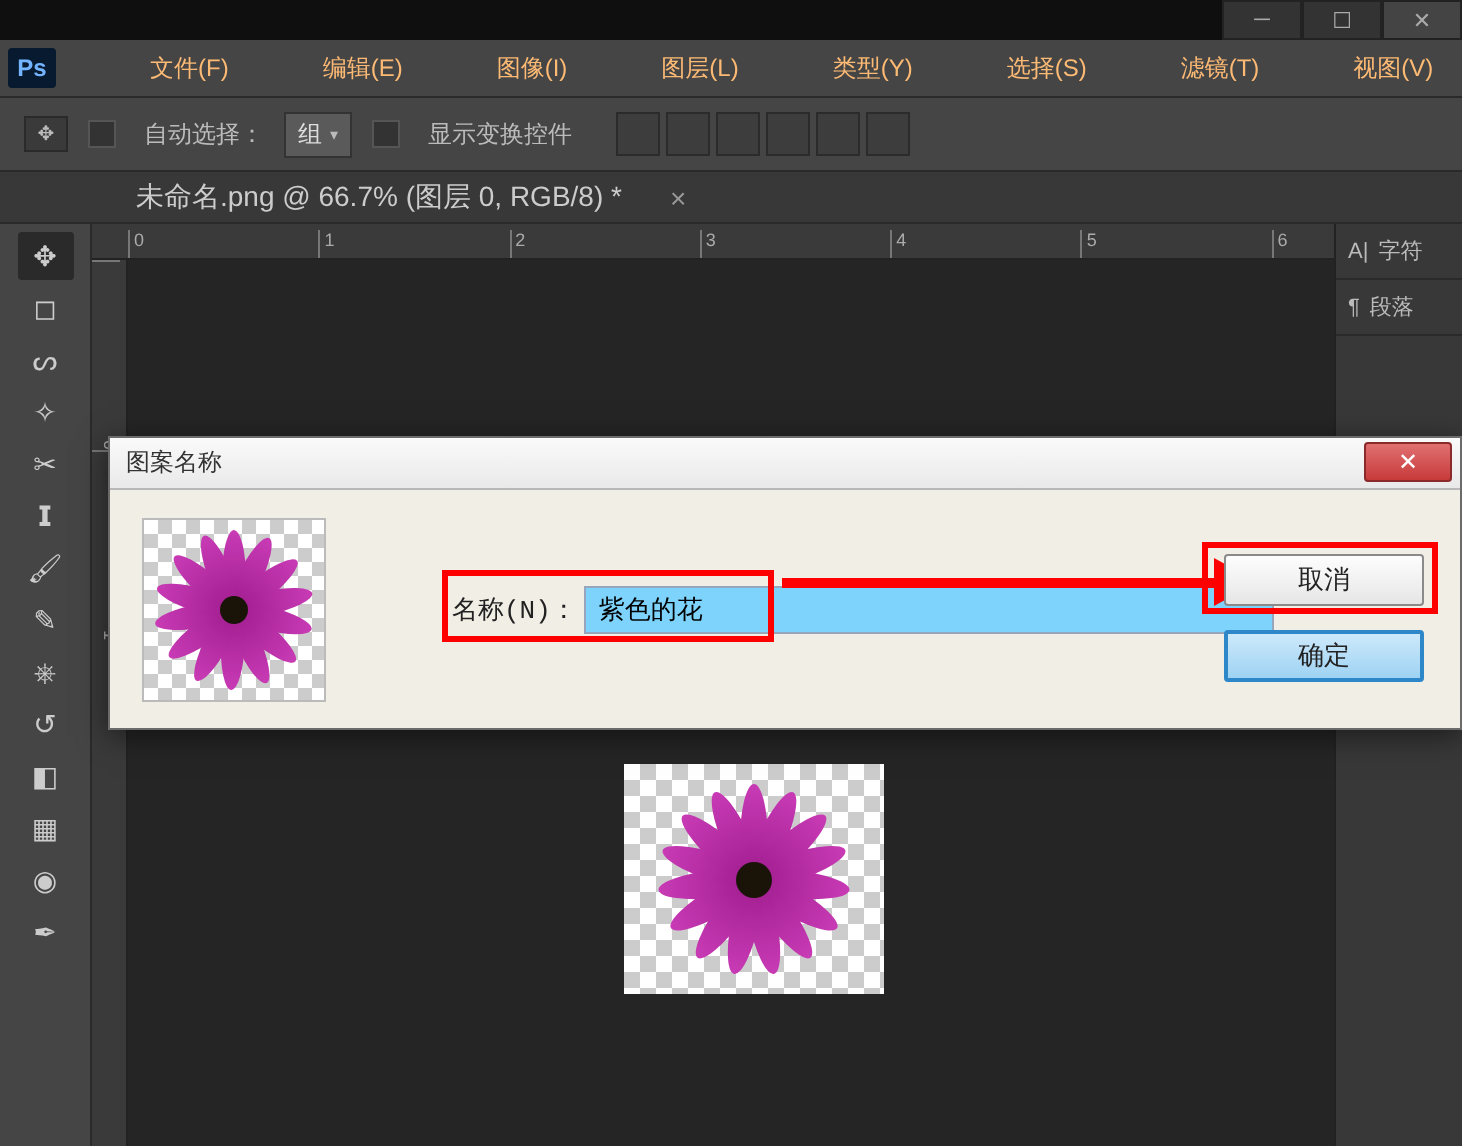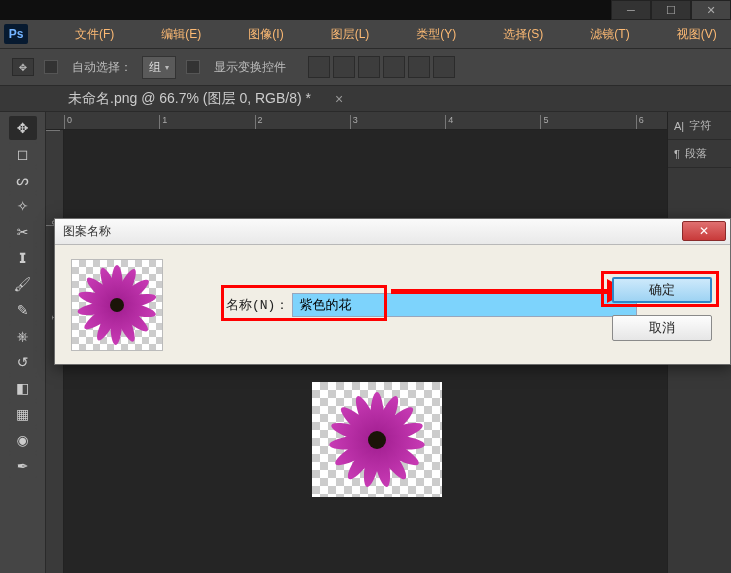--- a/index.html
+++ b/index.html
@@ -216,19 +216,19 @@
         <input class="name-input" value="紫色的花" style="">
       </div>
       <div class="red-box-label"></div>
 
       <div class="arrow">
         <div class="arrow-line"></div>
         <div class="arrow-head"></div>
       </div>
 
       <div class="btn-col">
+        <div class="dlg-btn">取消</div>
         <div class="dlg-btn primary">确定</div>
-        <div class="dlg-btn">取消</div>
       </div>
       <div class="red-box-btn"></div>
     </div>
   </div>
 </div>
 
 </body></html>

